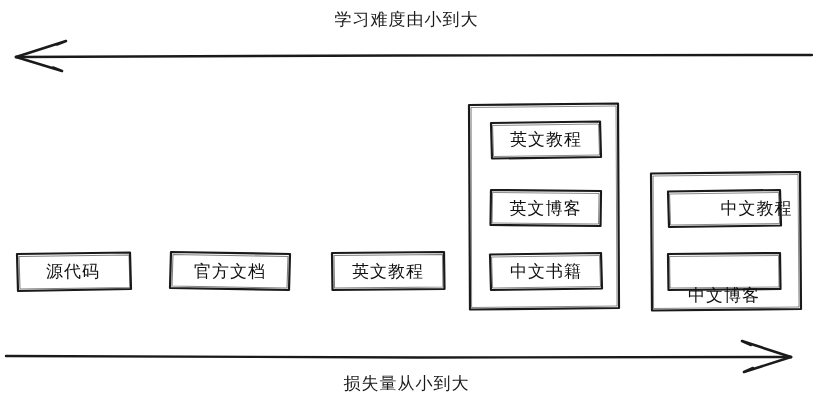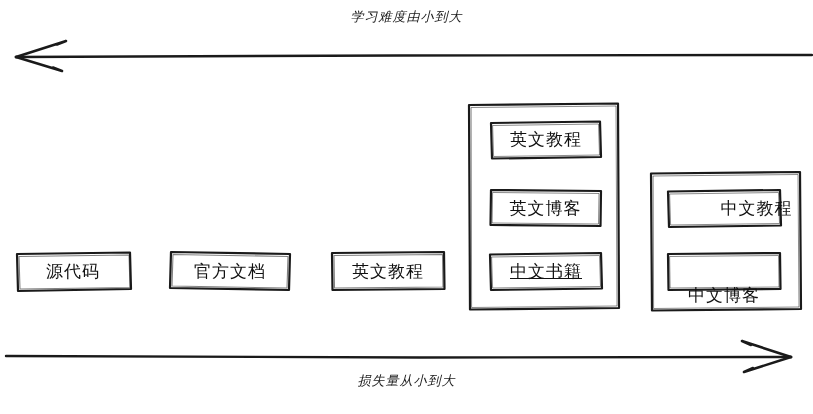--- a/index.html
+++ b/index.html
@@ -7,26 +7,25 @@
     width:813px;height:414px;
     background:#ffffff;
     font-family:"DejaVu Sans","Liberation Sans",sans-serif;
     overflow:hidden;
     position:relative;
   }
   #stage{position:absolute;left:0;top:0;width:813px;height:414px;}
   svg.layer{position:absolute;left:0;top:0;width:813px;height:414px;}
   .axis-label{
     position:absolute;
-    font-size:13px;
+    font-size:17px;
     color:#1a1a1a;
     letter-spacing:1px;
     white-space:nowrap;
     font-family:"DejaVu Sans","Liberation Sans",sans-serif;
-    font-style:italic;
   }
   #top-label{left:0;right:0;top:8px;text-align:center;}
   #bottom-label{left:0;right:0;top:372px;text-align:center;}
   .node{
     position:absolute;
     display:flex;align-items:center;justify-content:center;
     font-size:17px;
     color:#111111;
     letter-spacing:1px;
     white-space:nowrap;
@@ -108,19 +107,19 @@
 
   <div class="node" style="left:17px;top:252px;width:112px;height:39px;">源代码</div>
 
   <div class="node" style="left:170px;top:252px;width:120px;height:38px;">官方文档</div>
 
   <div class="node" style="left:332px;top:252px;width:112px;height:38px;">英文教程</div>
 
   <div class="group" style="left:469px;top:104px;width:150px;height:206px;"></div>
   <div class="node" style="left:491px;top:121px;width:110px;height:37px;">英文教程</div>
   <div class="node" style="left:490px;top:190px;width:111px;height:36px;">英文博客</div>
-  <div class="node" style="left:490px;top:253px;width:112px;height:37px;text-decoration:underline;">中文书籍</div>
+  <div class="node" style="left:490px;top:253px;width:112px;height:37px;">中文书籍</div>
 
   <div class="group" style="left:651px;top:172px;width:150px;height:138px;"></div>
   <div class="node" style="left:668px;top:190px;width:113px;height:37px;padding-left:32px;">中文教程</div>
   <div class="node" style="left:668px;top:253px;width:112px;height:37px;margin-top:24px;">中文博客</div>
 
 </div>
 
 </body></html>

